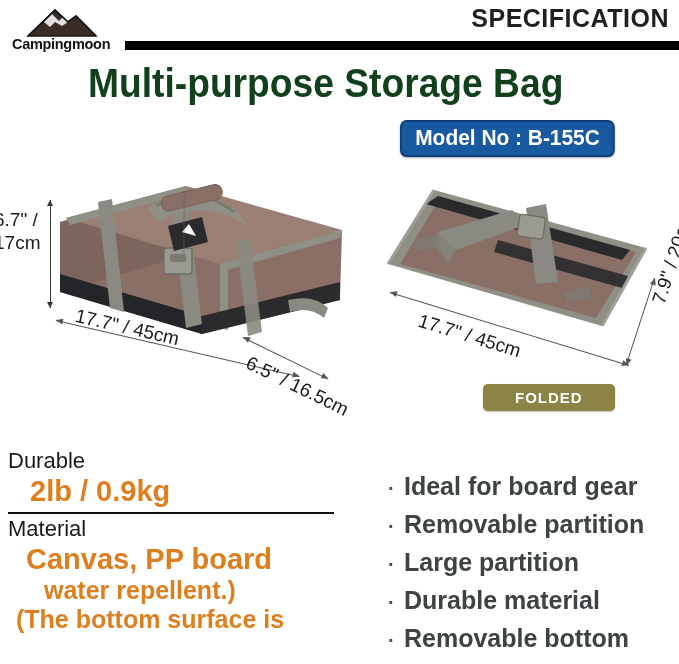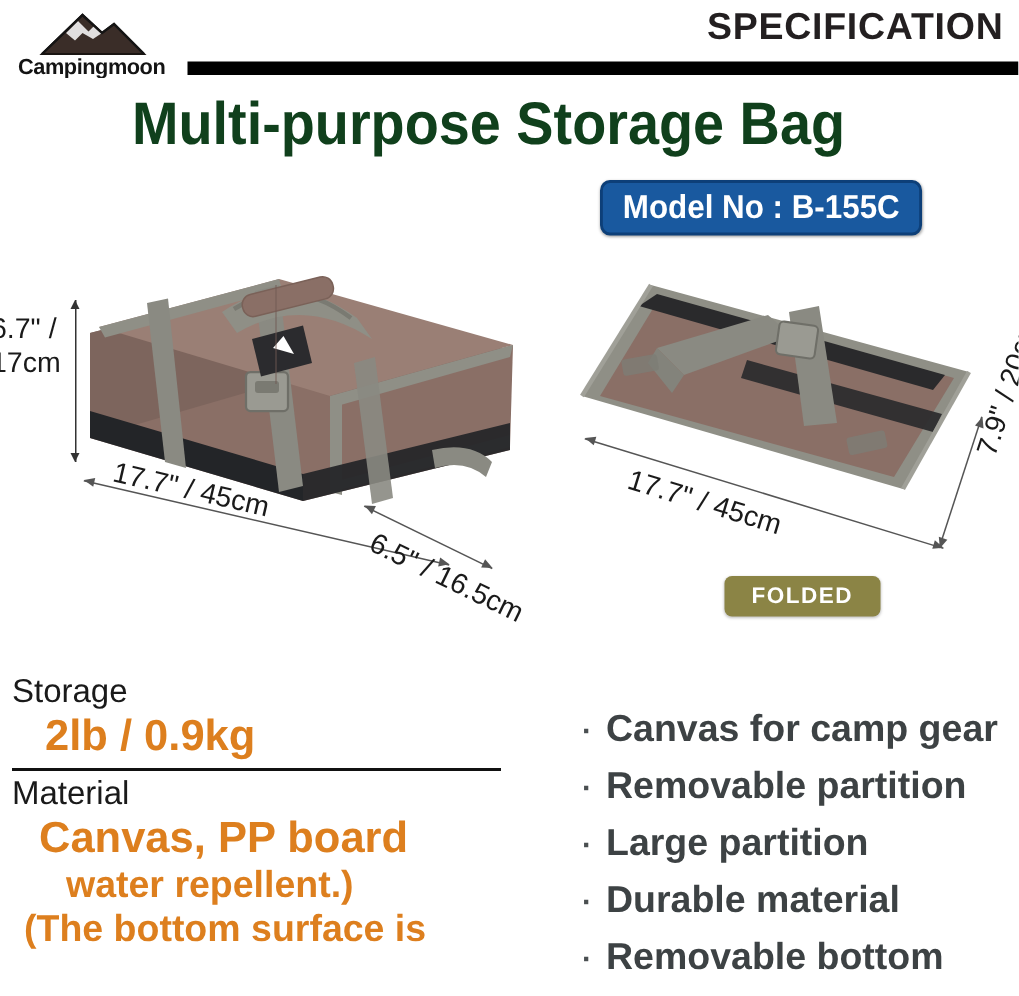--- a/index.html
+++ b/index.html
@@ -67,21 +67,21 @@
   .dimDep2{left:648px;top:300px;transform:rotate(-72deg);transform-origin:left top;}
   .lineDep2{position:absolute;left:655px;top:278px;width:92px;height:1px;background:#555;
       transform:rotate(108deg);transform-origin:left top;}
   .lineDep2:before{content:"";position:absolute;left:0;top:-3.5px;width:0;height:0;
       border-top:3.5px solid transparent;border-bottom:3.5px solid transparent;border-right:7px solid #555;}
   .lineDep2:after{content:"";position:absolute;right:0;top:-3.5px;width:0;height:0;
       border-top:3.5px solid transparent;border-bottom:3.5px solid transparent;border-left:7px solid #555;}
 
   .folded-badge{position:absolute;left:483px;top:384px;background:#8b8445;
       border-radius:5px;color:#fff;font-size:15px;font-weight:bold;letter-spacing:1px;
-      padding:5px 18px;font-family:"Liberation Sans",sans-serif;
+      padding:5px 32px;font-family:"Liberation Sans",sans-serif;
       box-shadow:0 1px 2px rgba(0,0,0,.25);}
 
   
   .spec-block{position:absolute;left:8px;top:448px;width:340px;}
   .spec-key{font-size:22px;color:#1a1a1a;font-family:"Liberation Sans Narrow","Liberation Sans",sans-serif;
       line-height:26px;}
   .spec-val{font-size:29px;font-weight:bold;color:#dd7f1e;line-height:34px;
       font-family:"Liberation Sans Narrow","Liberation Sans",sans-serif;padding-left:22px;}
   .spec-val.mat{padding-left:18px;}
   .spec-sub{font-size:25px;font-weight:bold;color:#dd7f1e;line-height:29px;
@@ -184,33 +184,33 @@
       <path d="M268 68 L224 146" stroke="#a0a098" stroke-width="3" fill="none"></path>
     </svg>
   </div>
   <div class="lineLen2"></div>
   <div class="dim-label dimLen2">17.7" / 45cm</div>
   <div class="lineDep2"></div>
   <div class="dim-label dimDep2">7.9" / 20cm</div>
   <div class="folded-badge">FOLDED</div>
 
   <div class="spec-block">
-    <div class="spec-key">Storage</div>
+    <div class="spec-key">Durable</div>
     <div class="spec-val">2lb  /  0.9kg</div>
     <div class="divider"></div>
     <div class="spec-key">Material</div>
     <div class="spec-val mat">Canvas, PP board</div>
     <div class="spec-sub ind">water repellent.)</div>
     <div class="spec-sub">(The bottom surface is</div>
   </div>
 
   <div class="features">
     <div class="feat">
       <span class="dot">·</span>
-      <span>Canvas for camp gear</span>
+      <span>Ideal for board gear</span>
     </div>
     <div class="feat">
       <span class="dot">·</span>
       <span>Removable partition</span>
     </div>
     <div class="feat">
       <span class="dot">·</span>
       <span>Large partition</span>
     </div>
     <div class="feat">

